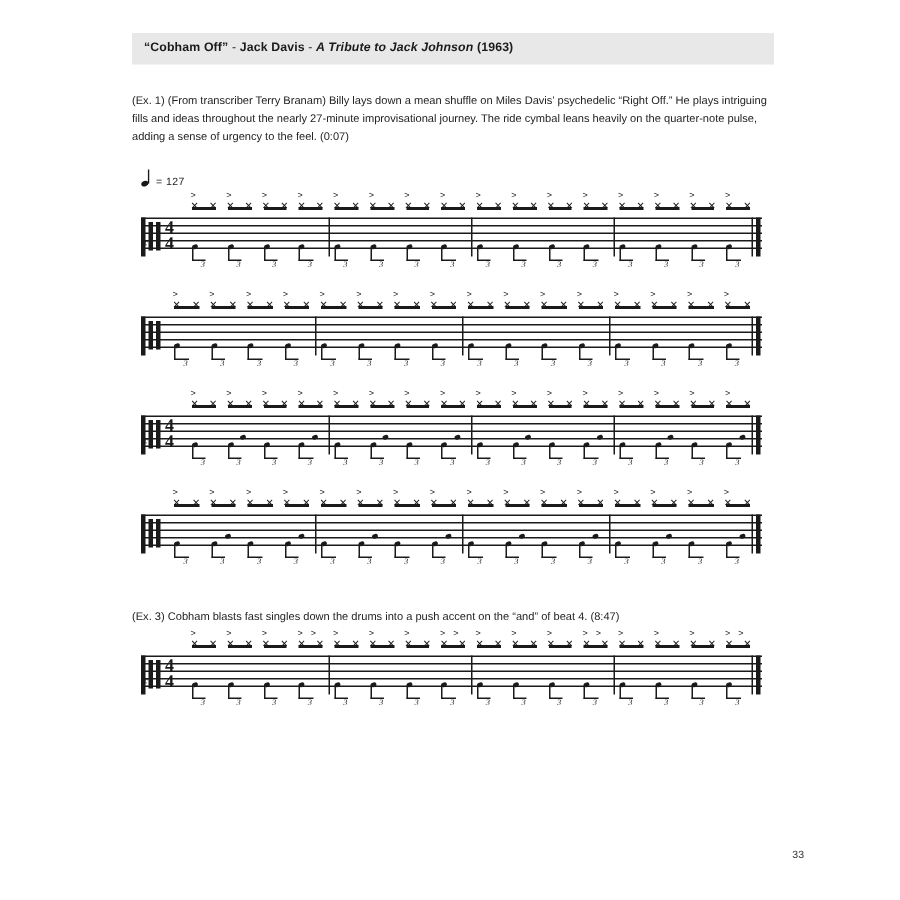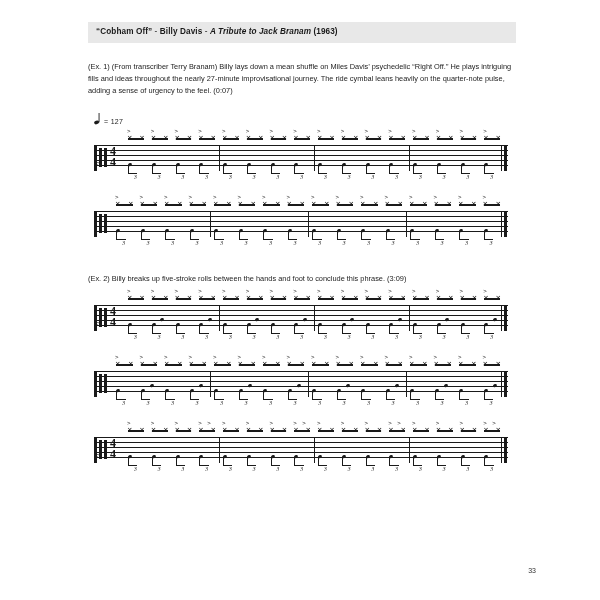--- a/index.html
+++ b/index.html
@@ -162,21 +162,21 @@
   }
 </style>
 </head>
 <body>
 
 <div class="page">
 
   <div class="content">
 
     <div class="title-bar">
-      <span class="q">“Cobham Off”</span><span> - </span><span class="artist">Billy Davis</span><span> - </span><span class="album">A Tribute to Jack Branam</span><span class="year"> (1963)</span>
+      <span class="q">“Cobham Off”</span><span> - </span><span class="artist">Jack Davis</span><span> - </span><span class="album">A Tribute to Jack Johnson</span><span class="year"> (1963)</span>
     </div>
 
     <div class="para">(Ex. 1) (From transcriber Terry Branam) Billy lays down a mean shuffle on Miles Davis’ psychedelic “Right Off.” He plays intriguing fills and ideas throughout the nearly 27-minute improvisational journey. The ride cymbal leans heavily on the quarter-note pulse, adding a sense of urgency to the feel. (0:07)</div>
 
     <div class="tempo">
       <svg width="8" height="13" viewBox="0 0 8 13">
         <ellipse cx="2.6" cy="10.4" rx="2.5" ry="1.8" fill="#1a1a1a" transform="rotate(-20 2.6 10.4)"></ellipse>
         <rect x="4.6" y="1" width="0.9" height="9.3" fill="#1a1a1a"></rect>
       </svg>
       <span class="eqn">= 127</span>
@@ -536,21 +536,20 @@
           <div class="accent" style="left: 388.5px; top: -17px;">&gt;</div>
           <div class="xh" style="left: 401.5px; top: -10px;">✕</div>
           <div class="stem" style="left: 405.7px; top: -7px; height: 0px;"></div>
           <div class="trip" style="left: 395.75px; top: 29px;">3</div>
           <div class="nh" style="left: 389.5px; top: 18px;"></div>
           <div class="stem" style="left: 389.5px; top: 20px; height: 9px;"></div>
           <div class="beam" style="left: 389.5px; top: 28px; width: 9.9px; height: 1px;"></div>
         </div>
       </div>
 
-    <div class="para" style="margin-top:16px;">(Ex. 2) Billy breaks up five-stroke rolls between the hands and foot to conclude this phrase. (3:09)</div>
 
     <div class="system" id="sysC">
         <div class="staff-wrap">
           <div class="staff-line" style="top: 0px;"></div>
           <div class="staff-line" style="top: 5px;"></div>
           <div class="staff-line" style="top: 10px;"></div>
           <div class="staff-line" style="top: 15px;"></div>
           <div class="staff-line" style="top: 20px;"></div>
           <div class="barline thick" style="left: 0px;"></div>
           <div class="clef-perc" style="left: 5px;"></div>
@@ -914,20 +913,21 @@
           <div class="xh" style="left: 401.5px; top: -10px;">✕</div>
           <div class="stem" style="left: 405.7px; top: -7px; height: 0px;"></div>
           <div class="trip" style="left: 395.75px; top: 29px;">3</div>
           <div class="nh" style="left: 389.5px; top: 18px;"></div>
           <div class="stem" style="left: 389.5px; top: 20px; height: 9px;"></div>
           <div class="beam" style="left: 389.5px; top: 28px; width: 9.9px; height: 1px;"></div>
           <div class="nh" style="left: 398.575px; top: 13px;"></div>
         </div>
       </div>
 
+    <div class="para" style="margin-top:16px;">(Ex. 3) Cobham blasts fast singles down the drums into a push accent on the “and” of beat 4. (8:47)</div>
 
     <div class="system" id="sysE">
         <div class="staff-wrap">
           <div class="staff-line" style="top: 0px;"></div>
           <div class="staff-line" style="top: 5px;"></div>
           <div class="staff-line" style="top: 10px;"></div>
           <div class="staff-line" style="top: 15px;"></div>
           <div class="staff-line" style="top: 20px;"></div>
           <div class="barline thick" style="left: 0px;"></div>
           <div class="clef-perc" style="left: 5px;"></div>

